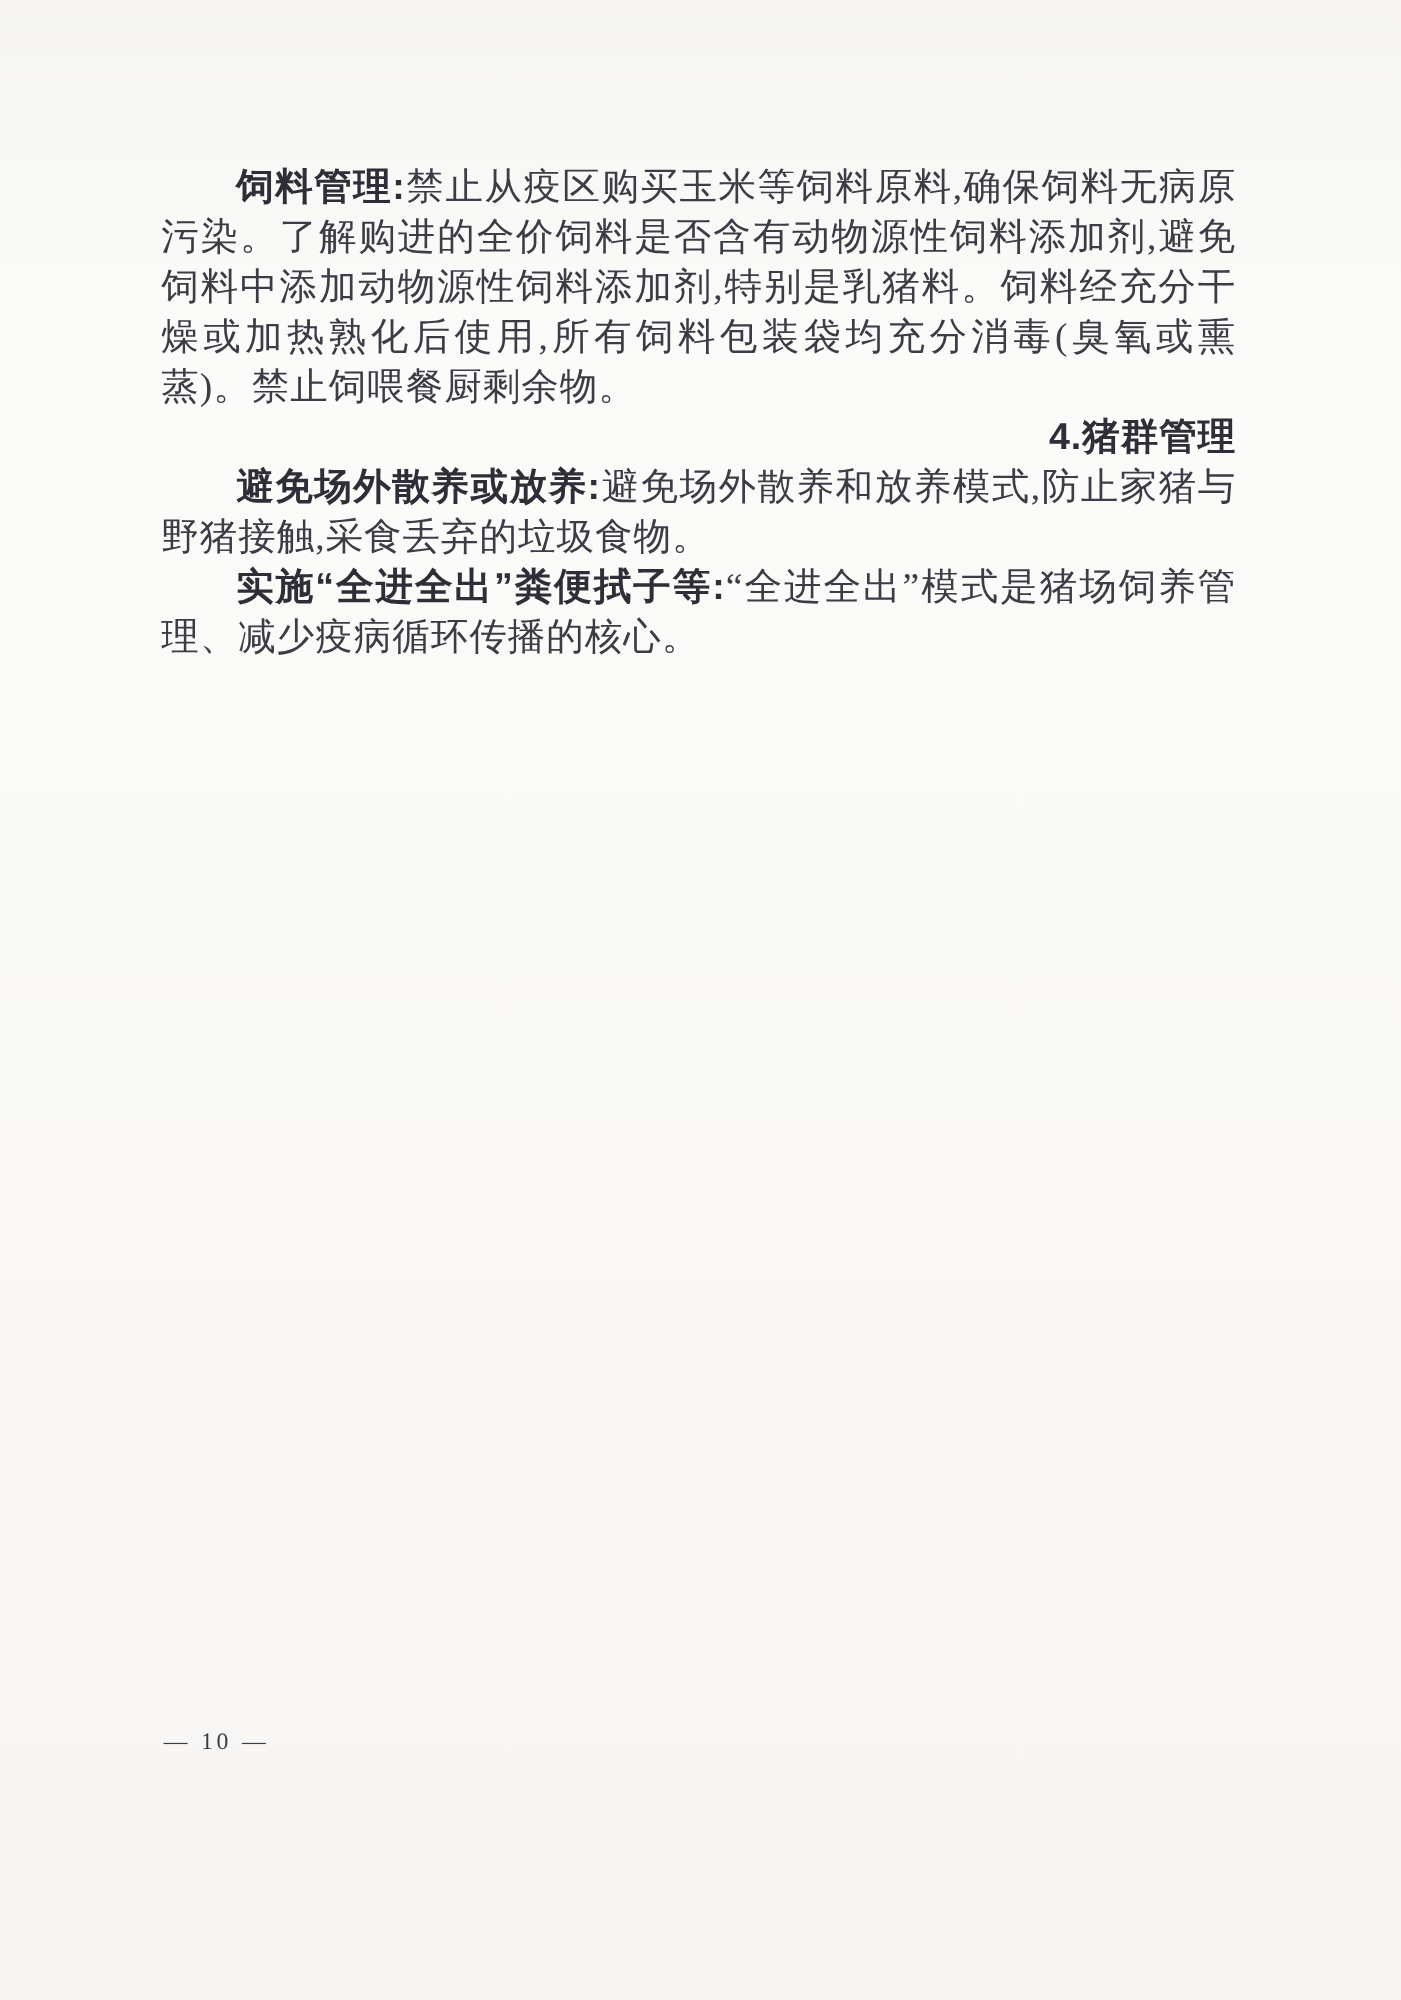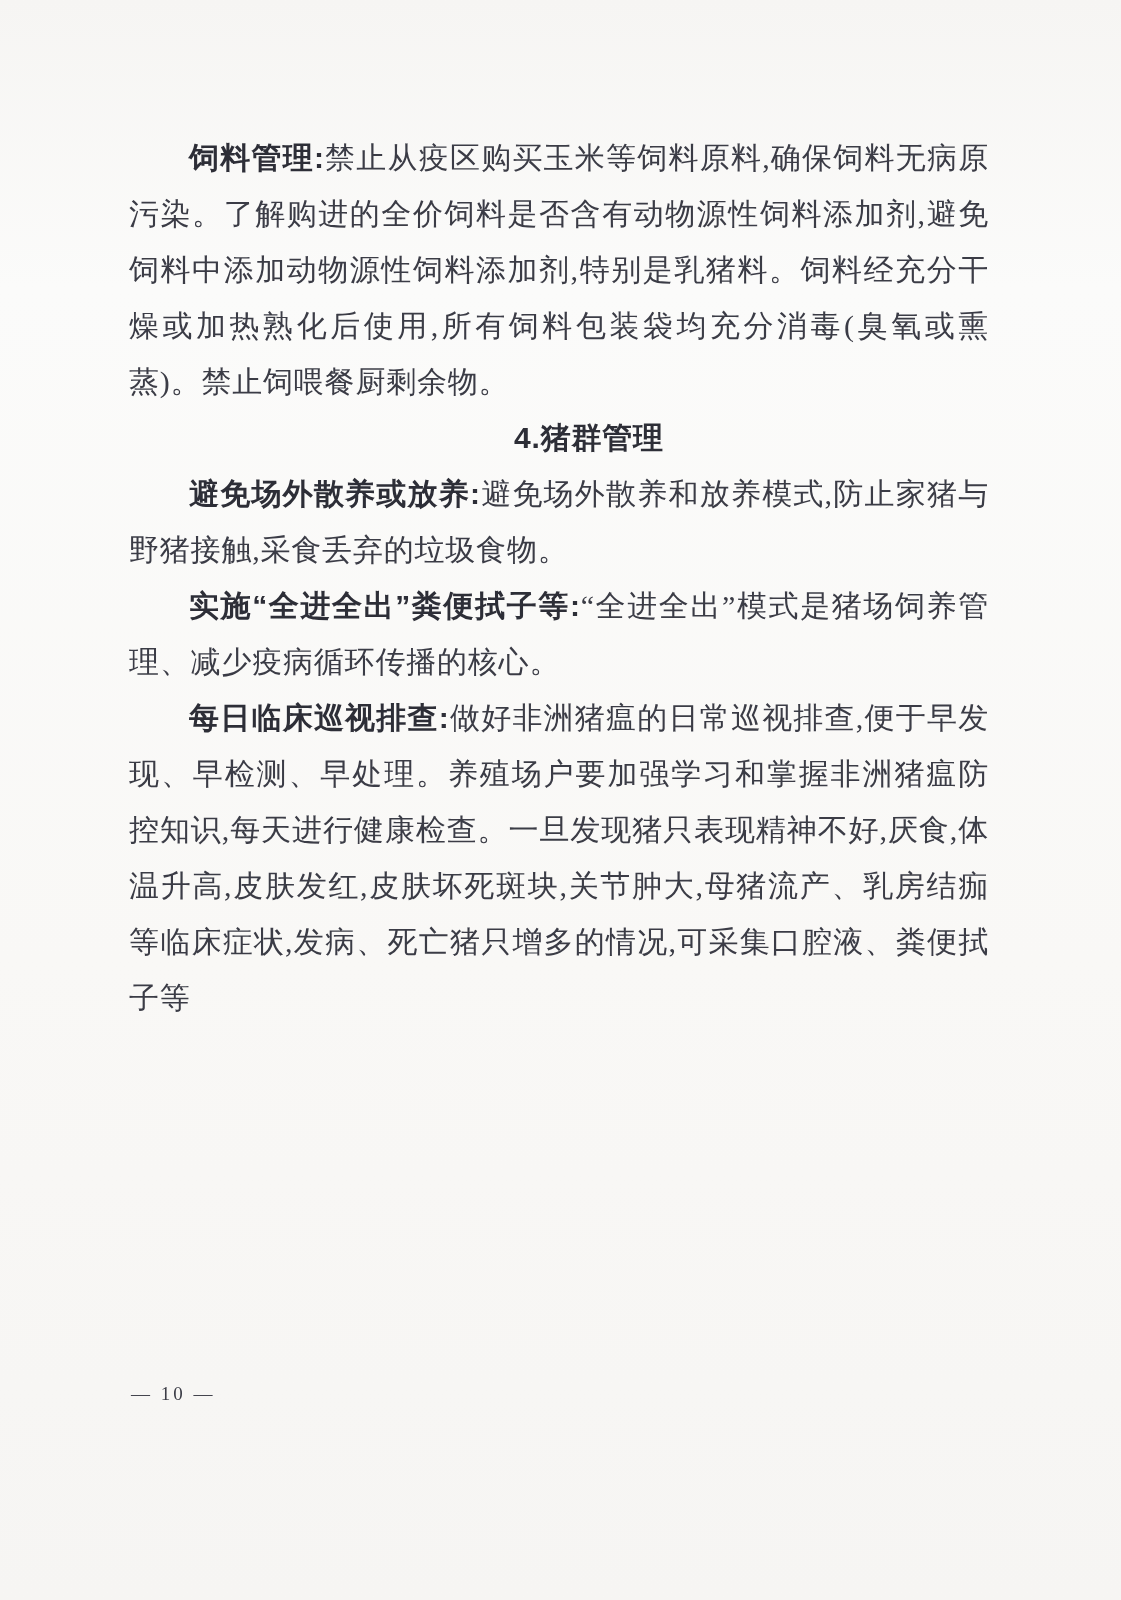--- a/index.html
+++ b/index.html
@@ -19,36 +19,36 @@
   .text-block {
     position: absolute;
     left: 129px;
     top: 130px;
     width: 860px;
   }
   .para {
     margin: 0;
     padding: 0;
     font-size: 30px;
-    line-height: 56px;
+    line-height: 40px;
     letter-spacing: 0.8px;
     color: #3b3c46;
     text-align: justify;
     text-indent: 2em;
   }
   .para .lead {
     font-weight: 700;
     color: #2d2e37;
     font-family: "Liberation Sans", sans-serif;
   }
   .para.heading {
     font-weight: 700;
     color: #2d2e37;
     font-family: "Liberation Sans", sans-serif;
-    text-align: center;
+    text-align: right;
   }
   .page-number {
     position: absolute;
     left: 131px;
     top: 1378px;
     font-size: 19px;
     line-height: 32px;
     letter-spacing: 3px;
     color: #3b3c46;
     font-family: "Liberation Serif", serif;
@@ -62,18 +62,17 @@
 
     <p class="para"><b class="lead">饲料管理:</b><span>禁止从疫区购买玉米等饲料原料,确保饲料无病原污染。了解购进的全价饲料是否含有动物源性饲料添加剂,避免饲料中添加动物源性饲料添加剂,特别是乳猪料。饲料经充分干燥或加热熟化后使用,所有饲料包装袋均充分消毒(臭氧或熏蒸)。禁止饲喂餐厨剩余物。</span></p>
 
     <p class="para heading">4.猪群管理</p>
 
     <p class="para"><b class="lead">避免场外散养或放养:</b><span>避免场外散养和放养模式,防止家猪与野猪接触,采食丢弃的垃圾食物。</span></p>
 
     <p class="para"><b class="lead">实施“全进全出”粪便拭子等:</b><span>“全进全出”模式是猪场饲养管理、减少疫病循环传播的核心。</span></p>
 
 
-    <p class="para"><b class="lead">每日临床巡视排查:</b><span>做好非洲猪瘟的日常巡视排查,便于早发现、早检测、早处理。养殖场户要加强学习和掌握非洲猪瘟防控知识,每天进行健康检查。一旦发现猪只表现精神不好,厌食,体温升高,皮肤发红,皮肤坏死斑块,关节肿大,母猪流产、乳房结痂等临床症状,发病、死亡猪只增多的情况,可采集口腔液、粪便拭子等</span></p>
 
   </div>
 
   <div class="page-number">— 10 —</div>
 </div>
 
 </body></html>

